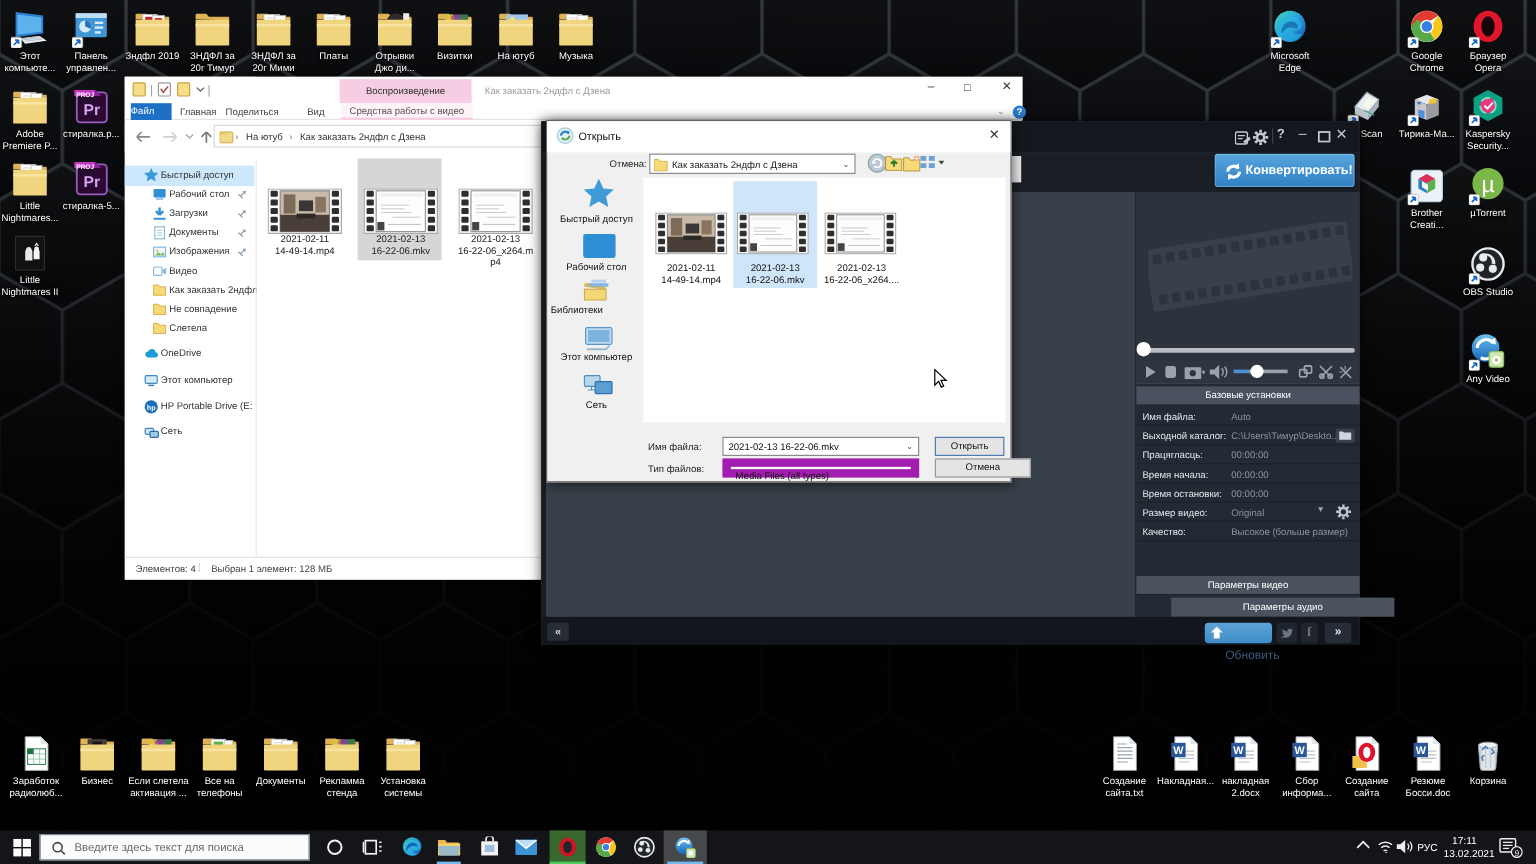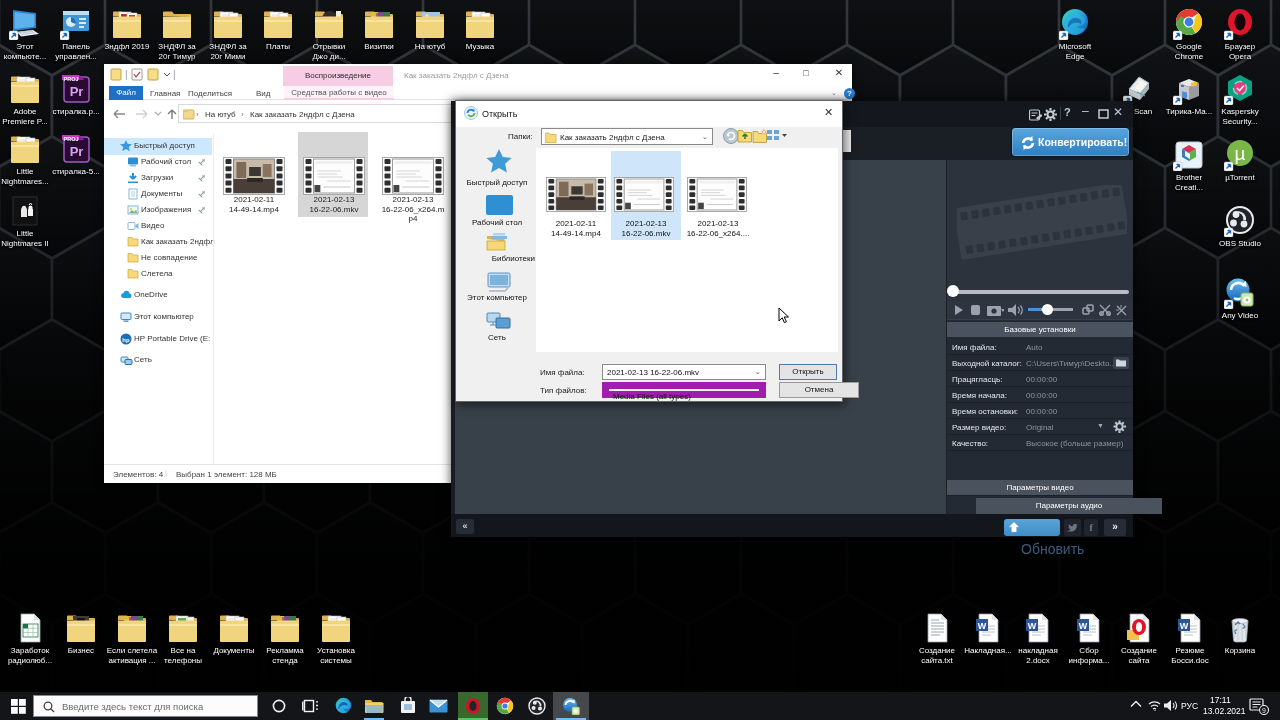--- a/index.html
+++ b/index.html
@@ -578,21 +578,21 @@
     <text x="63" y="11" font-size="10" fill="#999">|</text>
   </svg>
   <div class="abs" style="left:179px;top:2px;width:110px;height:20px;background:#f6cde2;text-align:center;line-height:20px;color:#303030">Воспроизведение</div>
   <div class="abs" style="left:300px;top:7px;color:#9b9b9b">Как заказать 2ндфл с Дзена</div>
   <div class="abs" style="left:658px;top:0;width:28px;height:20px;text-align:center;color:#333;font-size:10px;line-height:18px">–</div>
   <div class="abs" style="left:688px;top:0;width:28px;height:20px;text-align:center;color:#333;font-size:9px;line-height:19px">□</div>
   <div class="abs" style="left:722px;top:0;width:26px;height:20px;text-align:center;color:#333;font-size:10px;line-height:18px">✕</div>
  </div>
 
  <div class="abs" style="left:0;top:22px;width:748px;height:14px;background:#fff;border-bottom:1px solid #e4e4e4;z-index:3">
-  <div class="abs" style="left:5px;top:0;width:34px;height:14px;background:#1d70c6;color:#fff;text-align:center;line-height:14px">Файл</div>
+  <div class="abs" style="left:5px;top:0;width:34px;height:14px;background:#1d70c6;color:#fff;text-align:left;line-height:14px">Файл</div>
   <span class="abs" style="left:46px;top:3px;color:#444">Главная</span>
       <span class="abs" style="left:84px;top:3px;color:#444">Поделиться</span>
       <span class="abs" style="left:152px;top:3px;color:#444">Вид</span>
   <div class="abs" style="left:180px;top:0;width:110px;height:14px;background:#fdf3f9;border-bottom:2px solid #f6cde2;text-align:center;line-height:13px;color:#555">Средства работы с видео</div>
   <div class="abs" style="left:740px;top:2px;width:11px;height:11px;border-radius:50%;background:#2a7fd4;color:#fff;text-align:center;font-size:8px;line-height:11px;font-weight:bold">?</div>
   <div class="abs" style="left:727px;top:3px;color:#888;font-size:7px">⌄</div>
  </div>
 
  <div class="abs" style="left:0;top:37px;width:748px;height:26px;background:#fff;z-index:3">
   <svg class="abs" style="left:6px;top:4px" width="72" height="18">
@@ -919,21 +919,21 @@
 <span class="abs" style="left:79px;top:4px;color:#8b93a0">Высокое (больше размер)</span>
     </div>
  <div class="abs" style="left:496px;top:379px;width:186px;height:16px;background:#4a525e;color:#fff;text-align:center;line-height:16px;border-bottom:1px solid #1c2128">Параметры видео</div>
  <div class="abs" style="left:525px;top:397px;width:186px;height:16px;background:#4a525e;color:#fff;text-align:center;line-height:16px">Параметры аудио</div>
  <div class="abs" style="left:0;top:413px;width:682px;height:23px;background:#13161c">
   <div class="abs" style="left:5px;top:5px;width:18px;height:15px;background:#272d36;border-radius:2px;color:#d6dce2;text-align:center;line-height:14px;font-size:9px;font-weight:bold">«</div>
   <div class="abs" style="left:553px;top:5px;width:56px;height:17px;background:linear-gradient(#5ba4d8,#3f8cc7);border-radius:3px">
     <svg class="abs" style="left:4px;top:2px" width="12" height="12">
           <path d="M6 1 L11 6 H8.5 V11 H3.5 V6 H1z" fill="#fff" stroke="#9db8cc" stroke-width=".5"></path>
         </svg>
-    <span class="abs" style="left:17px;top:22px;color:#3b5d7e;font-size:14px">Обновить</span>
+    <span class="abs" style="left:17px;top:22px;color:#3b5d7e;font-size:10px">Обновить</span>
   </div>
   <div class="abs" style="left:613px;top:5px;width:17px;height:17px;background:#20252d;border-radius:2px">
         <svg style="position:absolute;left:3px;top:4px" width="11" height="9">
           <path d="M0 8 c2 0 3 -1 3.5 -2 c-1 0 -2 -1 -2 -2 c0 0 .7 .3 1.2 .2 c-1 -.7 -1.4 -2 -.8 -3 c1 1.2 2.4 2 4 2.1 c-.3 -1.5 1 -2.8 2.4 -2.2 c.5 .2 .8 .5 1 .3 l1 -.4 l-.6 1 l.8 -.2 l-.8 .9 c.2 3 -2.2 5.8 -5.6 5.8 c-1.5 0 -3 -.2 -4.1 -.3z" fill="#6b7685"></path>
         </svg>
       </div>
   <div class="abs" style="left:633px;top:5px;width:14px;height:17px;background:#20252d;border-radius:2px;color:#6b7685;font-weight:bold;font-size:11px;text-align:center;line-height:17px;font-family:'Liberation Serif',serif">f</div>
   <div class="abs" style="left:653px;top:5px;width:22px;height:17px;background:#272d36;border-radius:2px;color:#e8edf2;text-align:center;line-height:16px;font-size:10px;font-weight:bold">»</div>
  </div>
 </div>
@@ -942,21 +942,21 @@
  <div class="abs" style="left:0;top:0;width:386px;height:26px;background:#fff">
   <svg class="abs" style="left:8px;top:5px" width="14" height="14">
         <circle cx="7" cy="7" r="6.5" fill="#e8f2fa" stroke="#9ec7e2"></circle>
         <path d="M3.5 7 a3.5 3.5 0 0 1 6.3 -1.8" stroke="#2f86c8" stroke-width="1.8" fill="none"></path>
         <path d="M10.5 7 a3.5 3.5 0 0 1 -6.3 1.8" stroke="#63b04e" stroke-width="1.8" fill="none"></path>
         <path d="M10.3 2.8 l.2 3 -2.8 -1z" fill="#2f86c8"></path>
       </svg>
   <span class="abs" style="left:26px;top:8px;font-size:9px;color:#111">Открыть</span>
   <span class="abs" style="left:368px;top:5px;color:#333;font-size:11px">✕</span>
  </div>
- <span class="abs" style="left:52px;top:31px;color:#222">Папки:</span>
+ <span class="abs" style="left:52px;top:31px;color:#222">Отмена:</span>
  <div class="abs" style="left:85px;top:27px;width:172px;height:17px;background:#fff;border:1px solid #8a8a8a">
    <svg class="abs" style="left:3px;top:3px" width="12" height="11">
         <path d="M0 3 l0 -2 h4 l1 1.5 h6 v8 h-11z" fill="#f7d978" stroke="#cfa43e" stroke-width=".7"></path>
       </svg>
    <span class="abs" style="left:18px;top:4px;color:#222">Как заказать 2ндфл с Дзена</span>
    <span class="abs" style="left:160px;top:4px;color:#555;font-size:7px">⌄</span>
  </div>
  <svg class="abs" style="left:267px;top:27px" width="17" height="17">
       <circle cx="8" cy="8" r="7.5" fill="#b9c8d2" stroke="#8aa0ad"></circle>
       <path d="M4.5 8 a3.5 3.5 0 1 1 1.2 2.6" stroke="#fff" stroke-width="1.6" fill="none"></path>
@@ -984,21 +984,21 @@
     </svg>
  <div class="abs" style="left:3px;top:77px;width:76px;text-align:center;color:#111">Быстрый доступ</div>
  <div class="abs" style="left:30px;top:94px;width:27px;height:20px;background:#2f8fd5;border-radius:2px"></div>
  <div class="abs" style="left:3px;top:117px;width:76px;text-align:center;color:#111">Рабочий стол</div>
  <svg class="abs" style="left:29px;top:131px" width="28" height="22">
       <path d="M2 7 l0 -3 h6 l1.5 2.5 h10 v3z" fill="#d8b74e"></path>
       <rect x="2" y="9" width="18" height="9" fill="#f5d876" stroke="#c9a23e" stroke-width=".8"></rect>
       <rect x="6" y="4" width="16" height="3" fill="#86b7e0"></rect>
       <rect x="8" y="1" width="12" height="2.5" fill="#b5d2ea"></rect>
     </svg>
- <div class="abs" style="left:3px;top:153px;width:76px;text-align:right;color:#111">Библиотеки</div>
+ <div class="abs" style="left:3px;top:153px;width:76px;text-align:left;color:#111">Библиотеки</div>
  <svg class="abs" style="left:30px;top:170px" width="26" height="24">
       <rect x="2" y="2" width="22" height="14" rx="1.5" fill="#c2dcf0" stroke="#5a95c8"></rect>
       <rect x="4" y="4" width="18" height="10" fill="#7eb3dd"></rect>
       <path d="M3 20 h16 l3 -3" stroke="#9ab8d0" stroke-width="1.6" fill="none"></path>
     </svg>
  <div class="abs" style="left:3px;top:192px;width:76px;text-align:center;color:#111">Этот компьютер</div>
  <svg class="abs" style="left:30px;top:208px" width="27" height="24">
       <rect x="1" y="4" width="13" height="9" rx="1" fill="#b8d6ec" stroke="#4f8cc0"></rect>
       <rect x="10" y="9" width="14" height="10" rx="1" fill="#5a9fd4" stroke="#2f6ea8"></rect>
       <path d="M4 16 h7 M7 13 v3" stroke="#4f8cc0" fill="none"></path>

